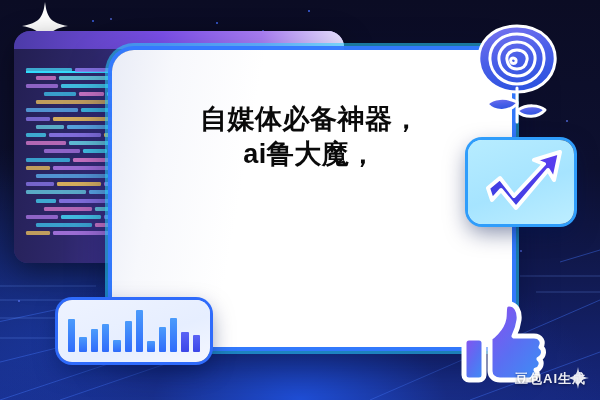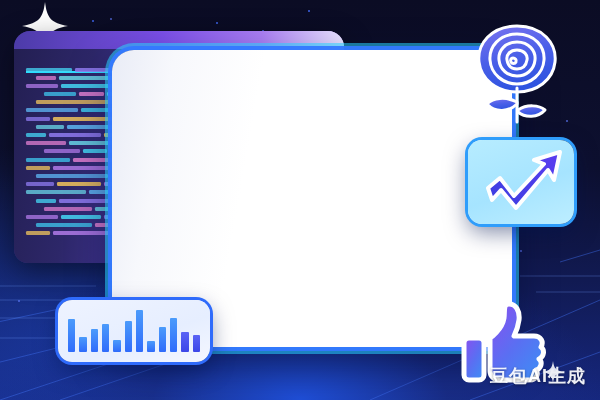--- a/index.html
+++ b/index.html
@@ -84,21 +84,21 @@
     padding:0 10px 10px;box-sizing:border-box;
   }
   .mini-bar{width:8px;border-radius:1px;background:linear-gradient(180deg,#4b9bfb 0%,#2f6bfb 100%);}
   .mini-bar.alt{background:linear-gradient(180deg,#5a63f5 0%,#3b46e8 100%);}
 
   #rose-badge{left:463px;top:14px;width:108px;height:112px;}
   #thumb-badge{left:458px;top:298px;width:92px;height:92px;}
 
   #watermark{
     position:absolute;right:14px;bottom:12px;
-    font-size:18px;font-weight:700;color:#ffffff;opacity:.92;
+    font-size:13px;font-weight:700;color:#ffffff;opacity:.92;
     letter-spacing:1px;text-shadow:0 1px 3px rgba(0,0,0,.5);
     display:flex;align-items:flex-end;
   }
   #watermark .wm-star{position:absolute;left:52px;top:-3px;}
 </style>
 </head>
 <body>
 
 <div id="poster">
 
@@ -313,20 +313,22 @@
             <span class="tok" style="width: 36px; background: rgb(69, 215, 245); opacity: 0.95;"></span>
             <span class="tok" style="width: 52px; background: rgb(143, 123, 240); opacity: 0.75;"></span>
             <span class="tok" style="width: 40px; background: rgb(242, 197, 92); opacity: 0.85;"></span>
           </div>
         </div>
     </div>
   </div>
 
   <div id="main-card">
     <div id="card-text">
+        <span class="tline">自媒体必备神器，</span>
+        <span class="tline">ai鲁大魔，</span>
       </div>
   </div>
 
   <div class="badge" id="rose-badge">
     <svg width="108" height="112" viewBox="0 0 108 112">
       <defs>
         <linearGradient id="roseg" x1="0" y1="0" x2="0.3" y2="1">
           <stop offset="0%" stop-color="#7b74f0"></stop>
           <stop offset="55%" stop-color="#4a5fe8"></stop>
           <stop offset="100%" stop-color="#2f54e0"></stop>

